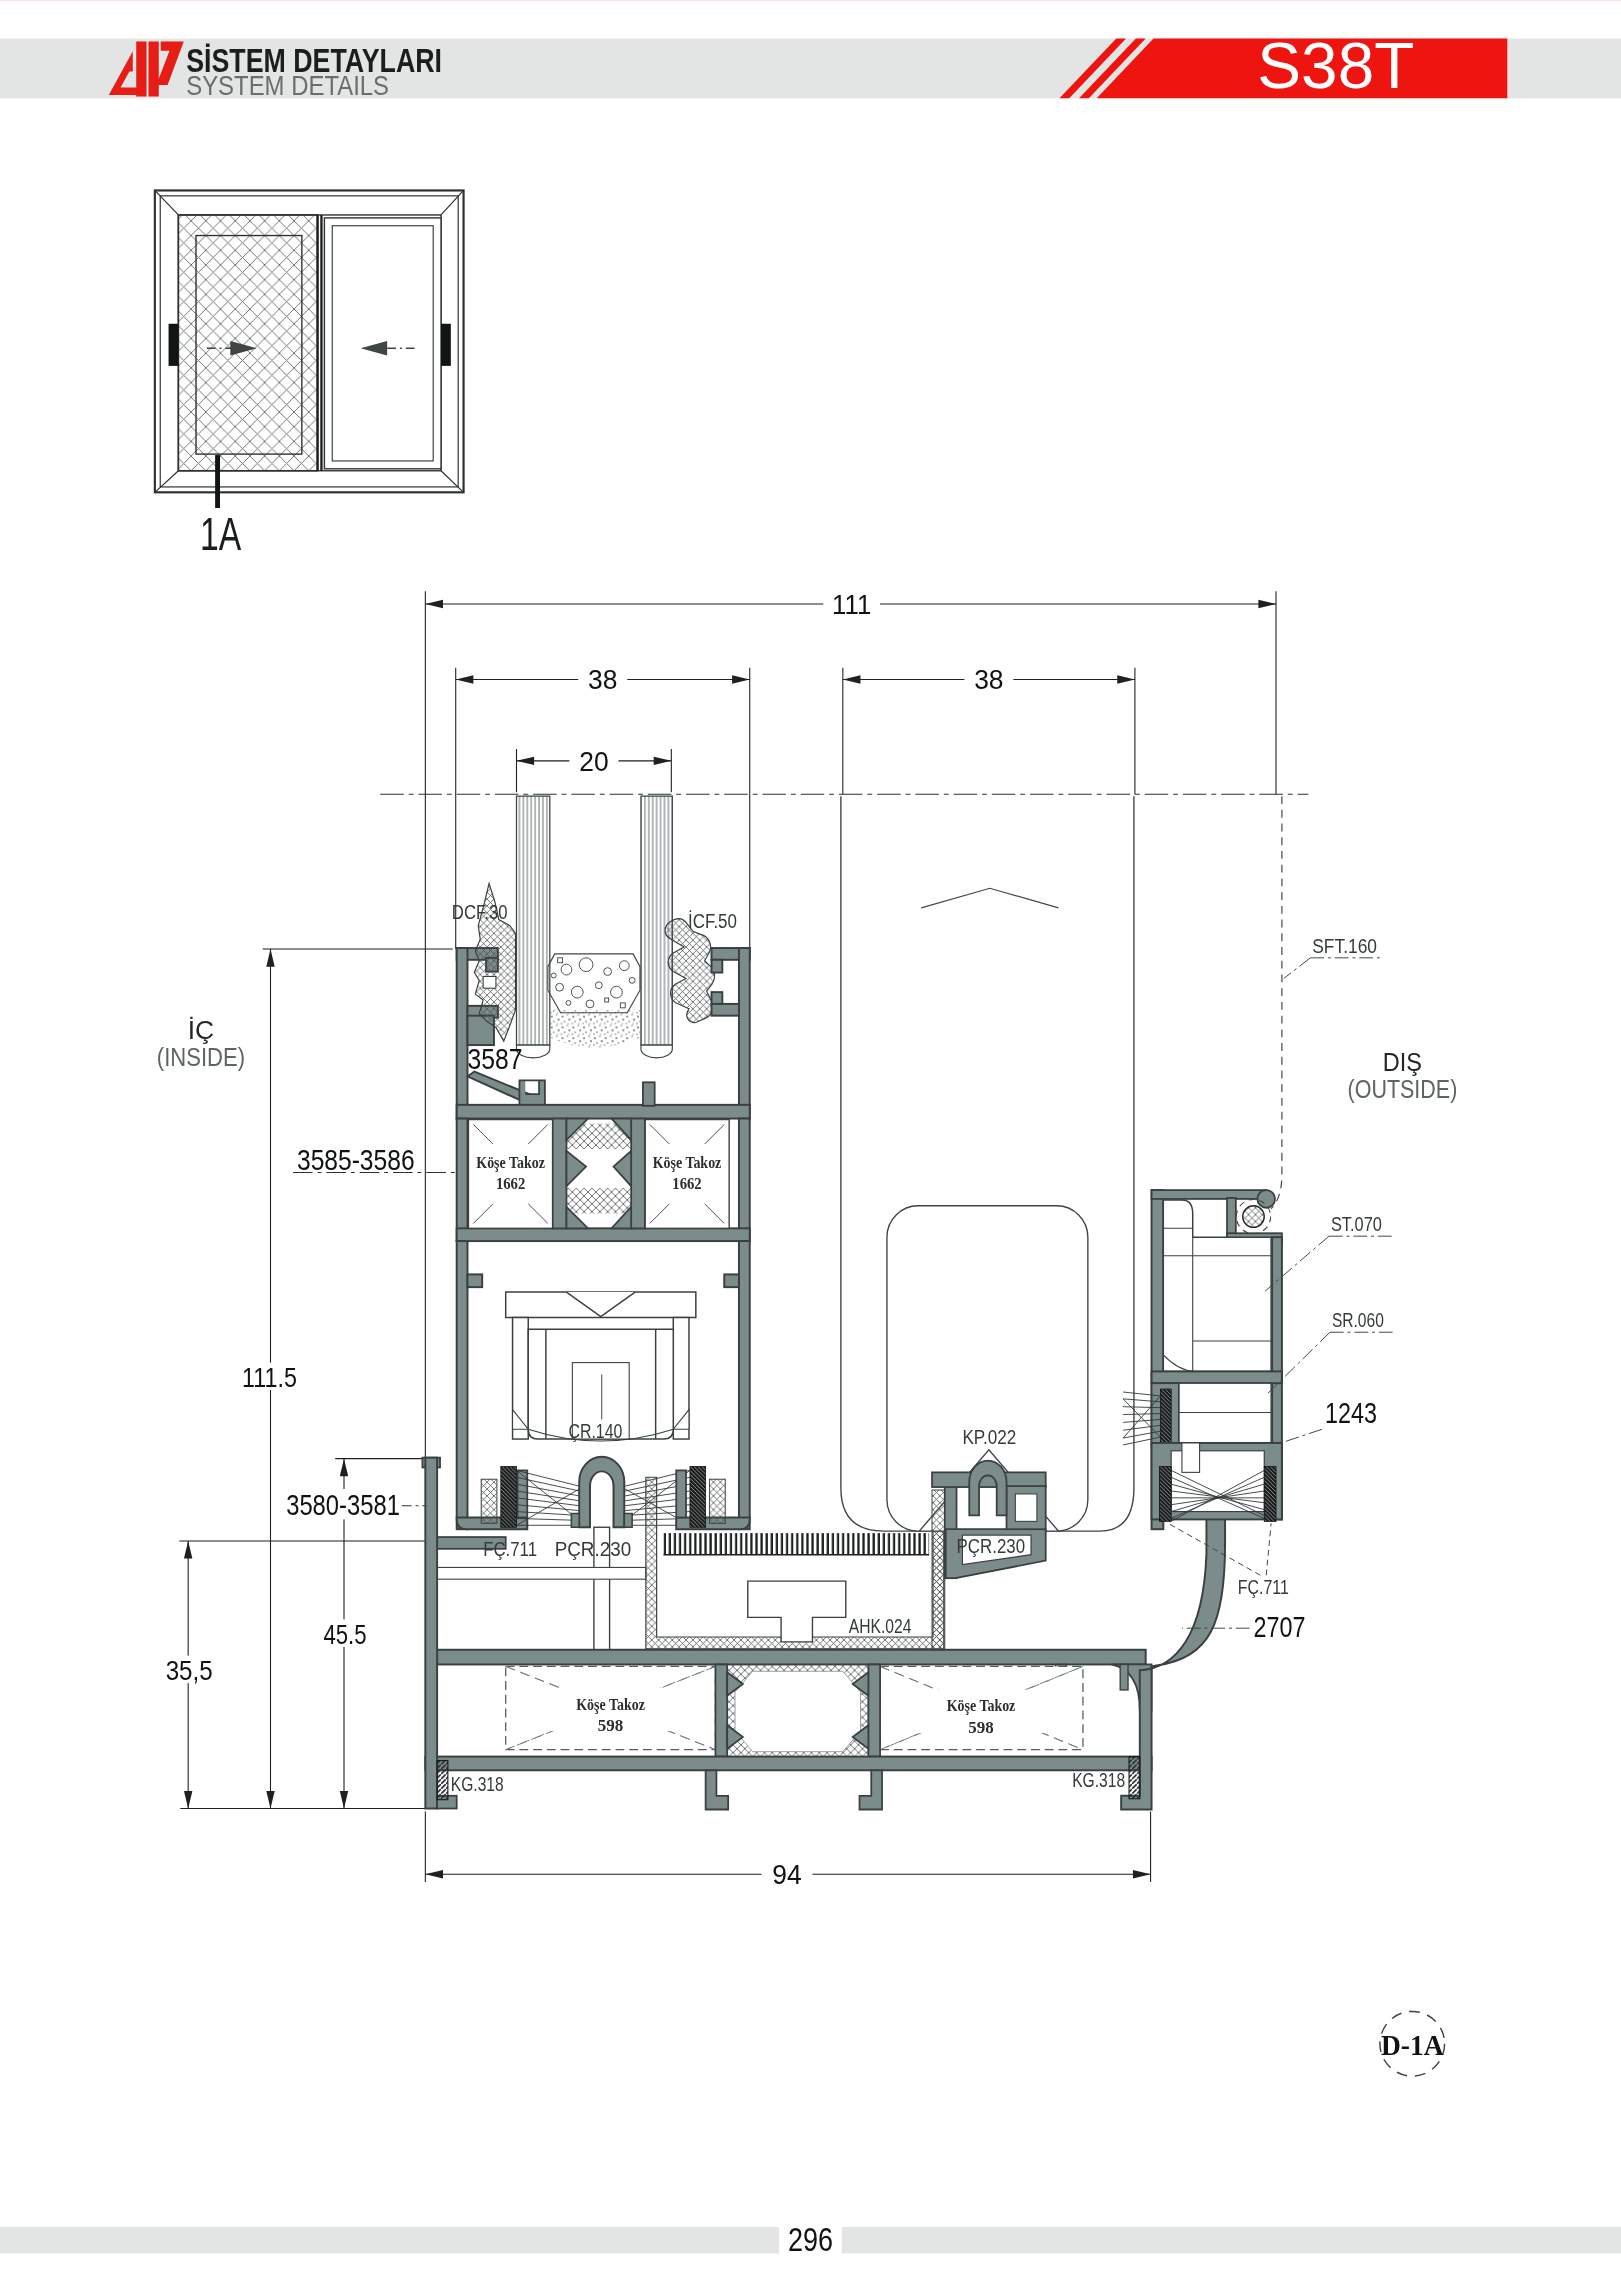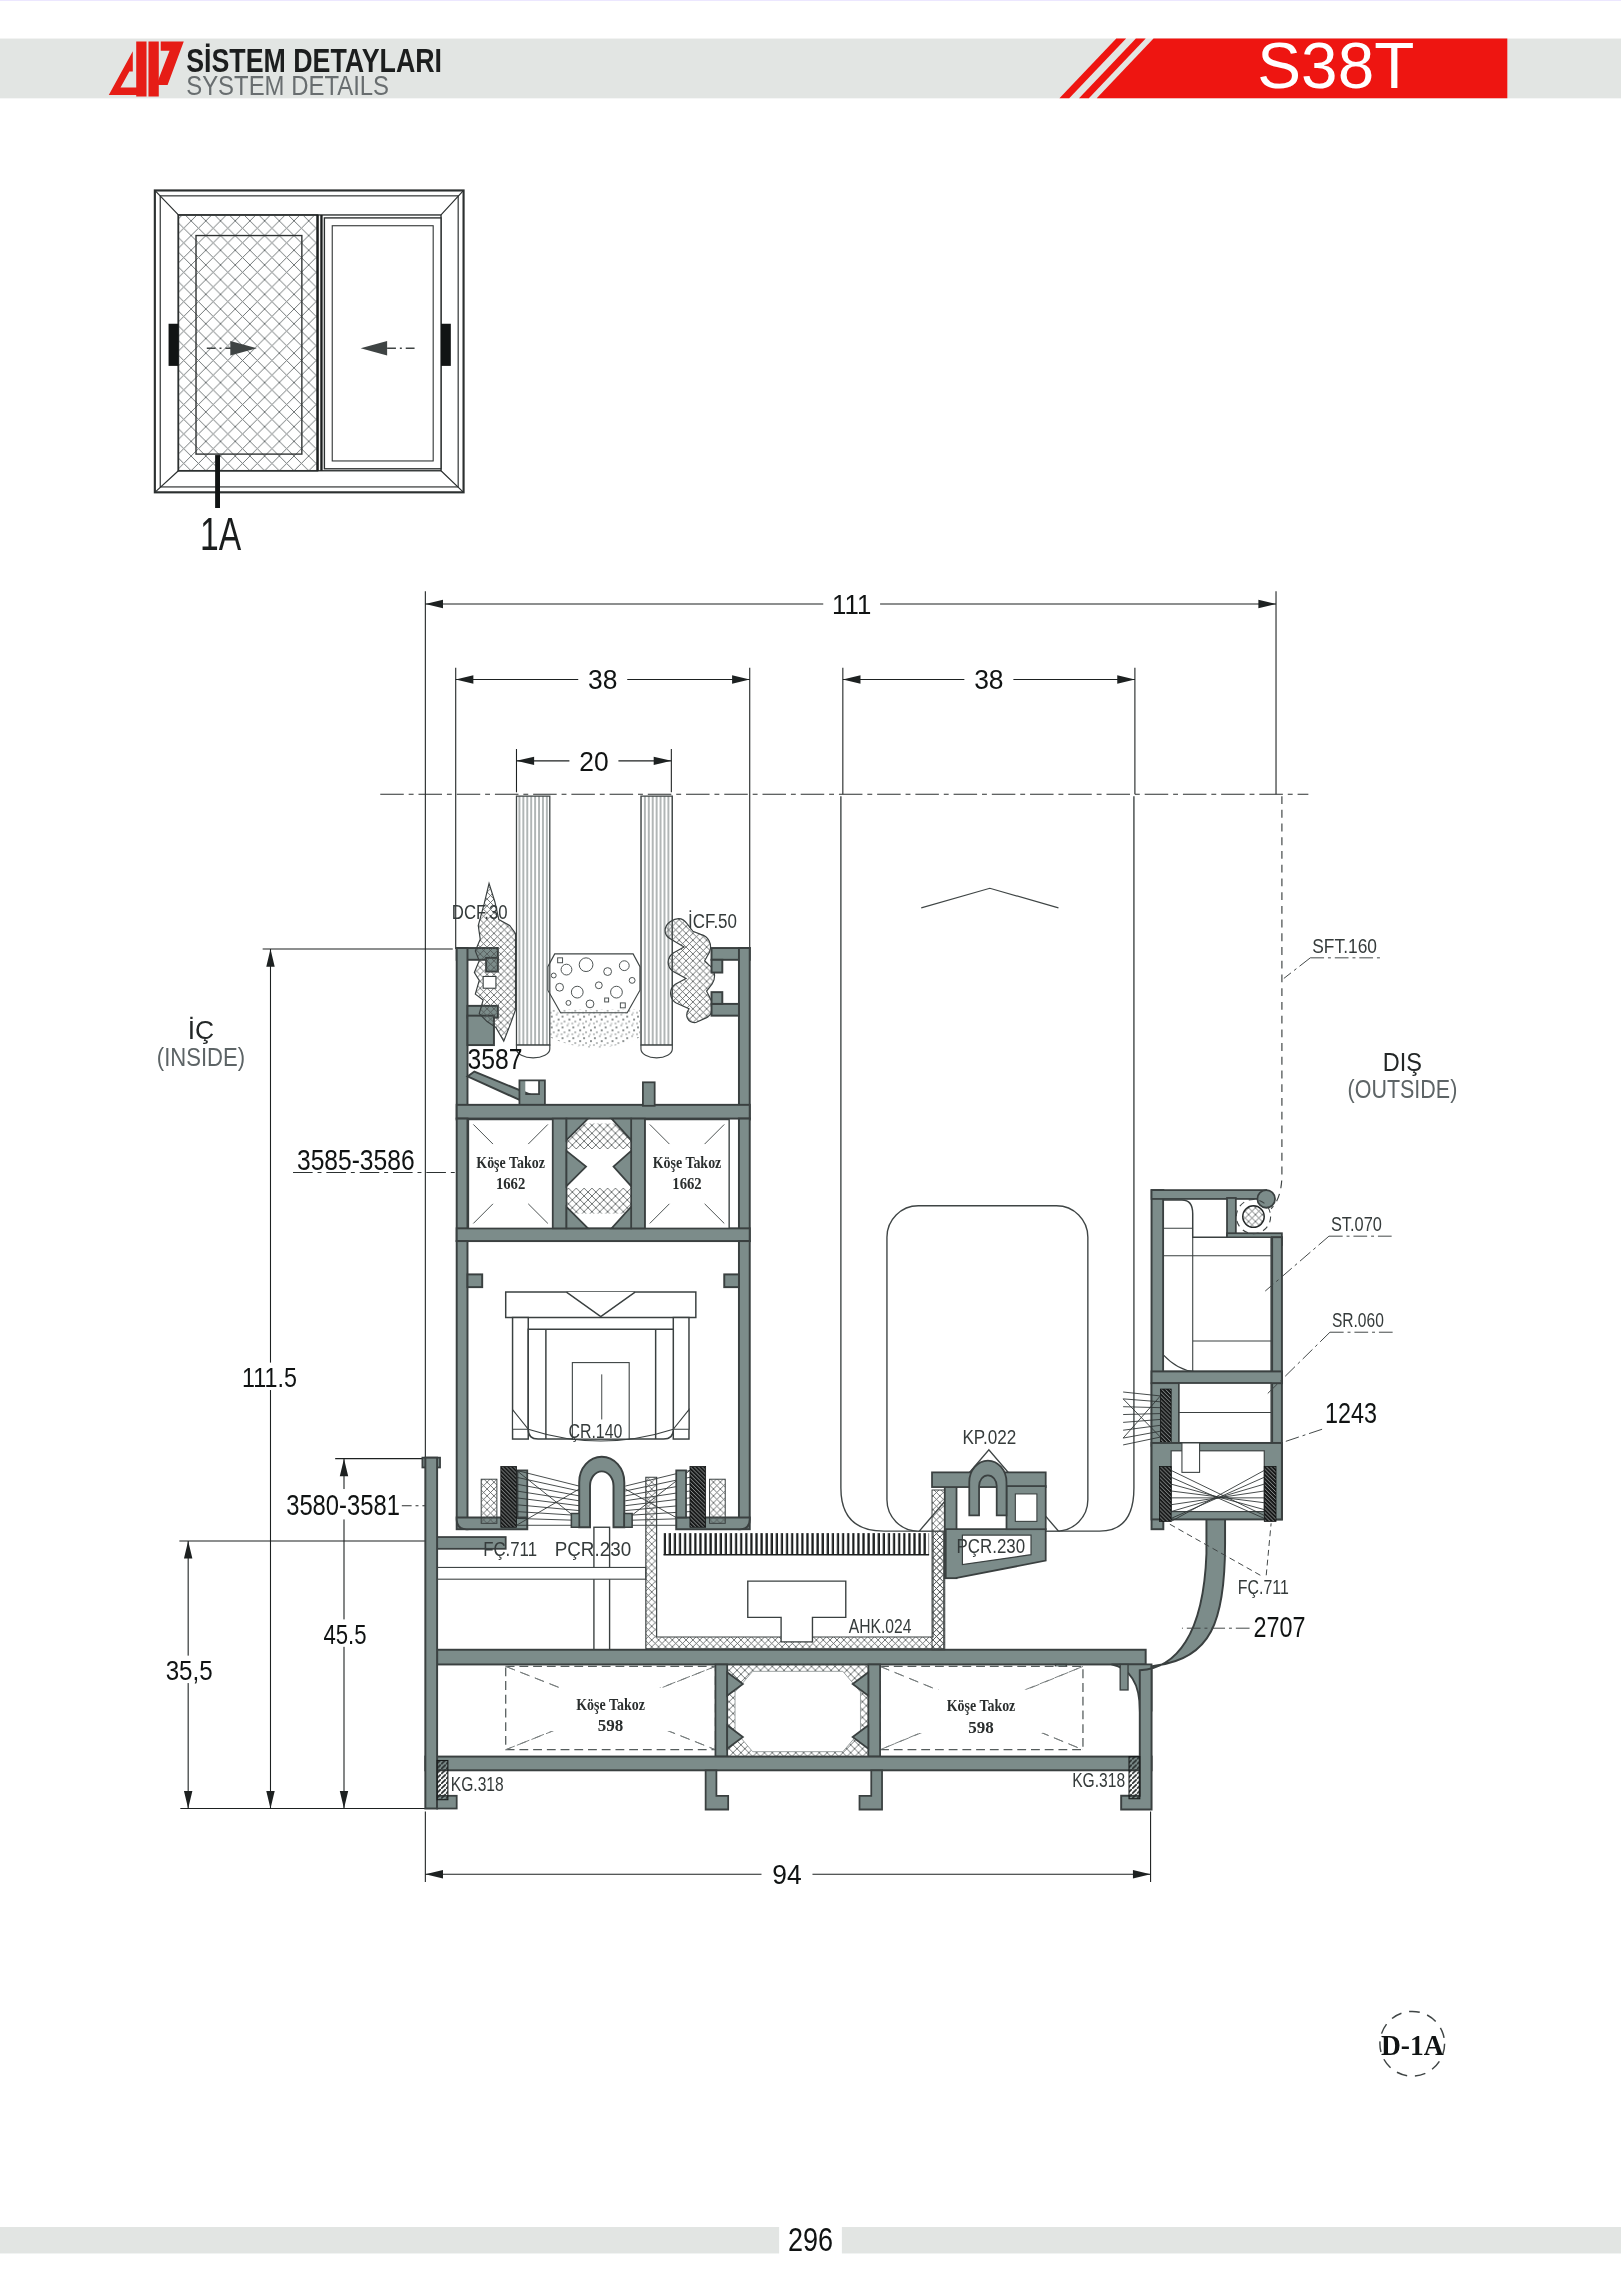--- a/index.html
+++ b/index.html
@@ -1,16 +1,16 @@
 <!DOCTYPE html>
 <html><head>
 <meta charset="utf-8">
 <style>
 html,body{margin:0;padding:0;background:#fff;}
-.page{position:relative;width:1621px;height:2293px;background:#c4b5fd;font-family:"Liberation Sans",sans-serif;overflow:hidden;}
+.page{position:relative;width:1621px;height:2293px;background:#fca5a5;font-family:"Liberation Sans",sans-serif;overflow:hidden;}
 svg{position:absolute;top:0;left:0;}
 text{font-family:"Liberation Sans",sans-serif;}
 .serif{font-family:"Liberation Serif",serif;font-weight:bold;}
 </style>
 </head>
 <body>
 <div class="page">
 <svg width="1621" height="2293" viewBox="0 0 1654 2339">
 <defs>
 <pattern id="ch" patternUnits="userSpaceOnUse" width="7" height="7">

